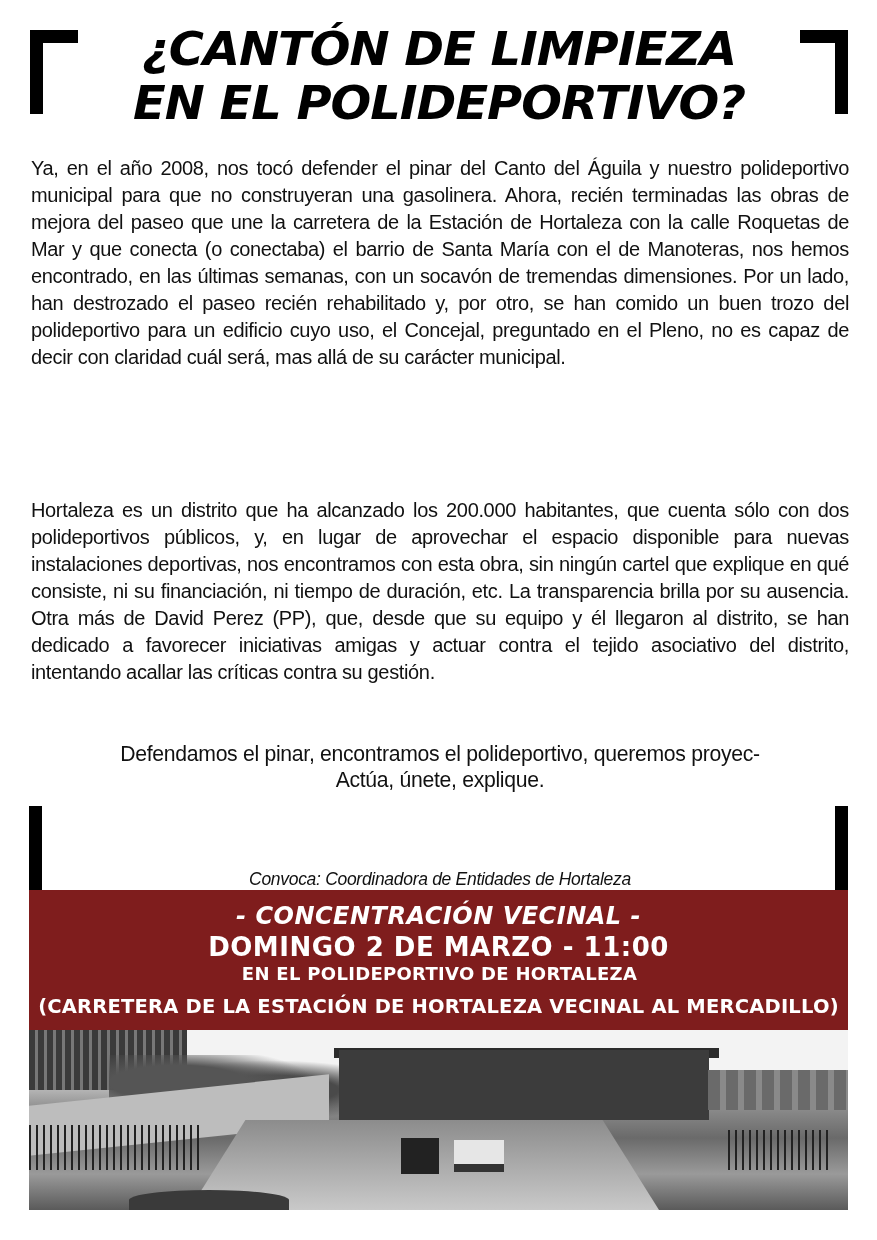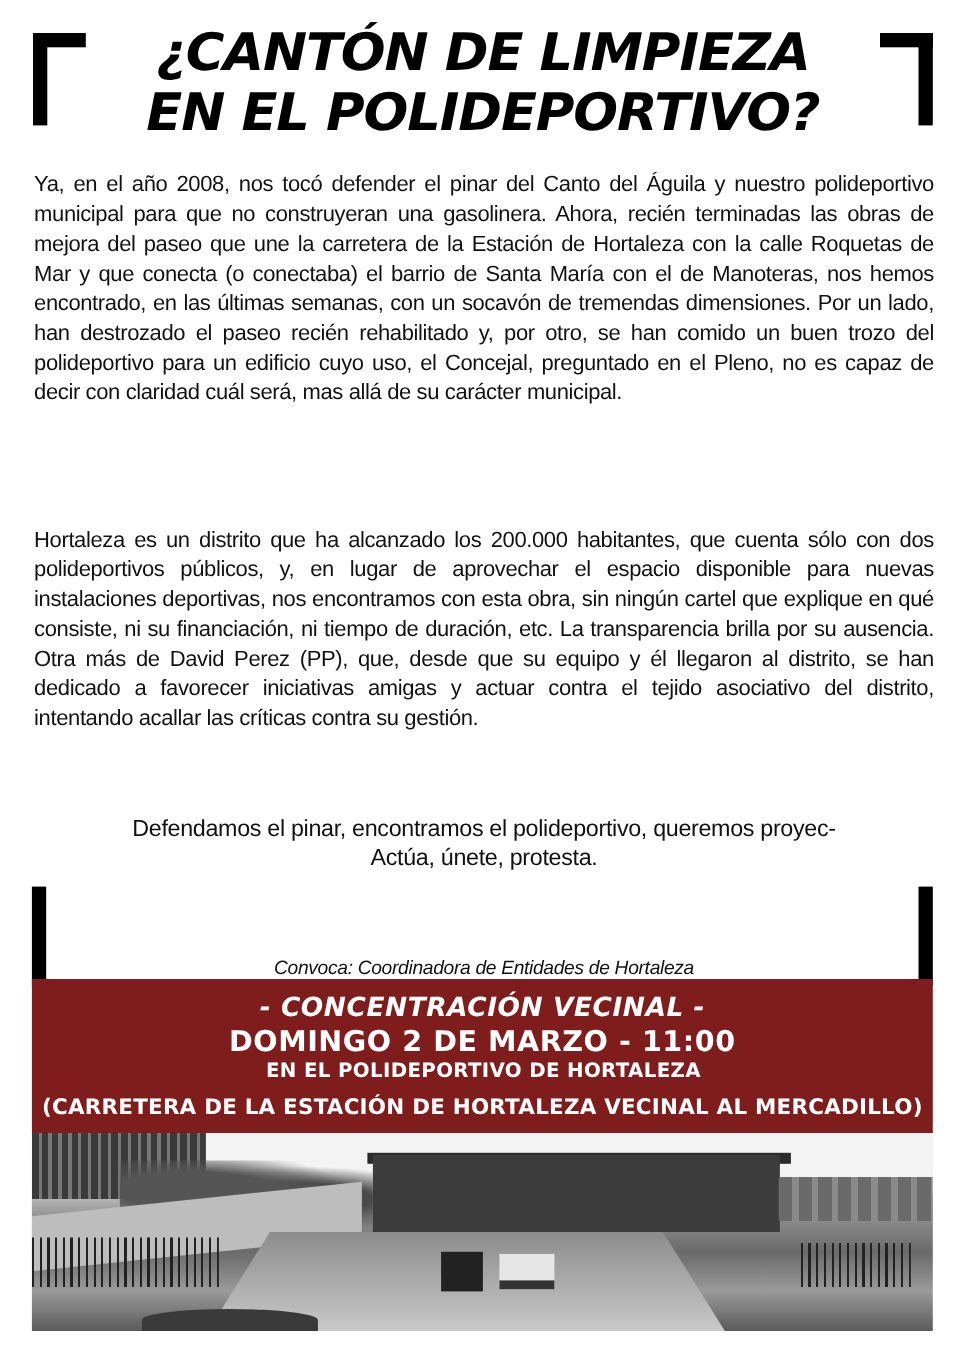--- a/index.html
+++ b/index.html
@@ -11,21 +11,21 @@
   #br-left{left:30px;} #br-left .h{left:0;} #br-left .v{left:0;}
   #br-right{left:800px;} #br-right .h{left:0;} #br-right .v{right:0;}
   .title{position:absolute;left:86px;width:706px;top:22px;text-align:center;
          font-family:"DejaVu Sans",sans-serif;font-weight:900;font-style:italic;
          font-size:47px;line-height:54px;letter-spacing:-1px;color:#000;
          transform:scaleX(1.02);}
   .title span{display:block;}
   .body{position:absolute;left:31px;width:818px;font-size:20px;line-height:27px;
         text-align:justify;letter-spacing:-0.35px;transform-origin:left top;}
   #p1{top:155px;}
-  #p2{top:478px;}
+  #p2{top:497px;}
   .call{position:absolute;left:31px;width:818px;top:741px;text-align:center;
         font-size:21.2px;line-height:26px;letter-spacing:-0.3px;}
   .call span{display:block;}
   .convoca{position:absolute;left:31px;width:818px;top:845px;text-align:center;
            font-size:17.5px;font-style:italic;letter-spacing:-0.3px;margin-top:24px;}
   .frame-left{position:absolute;left:29px;top:806px;width:13px;height:90px;background:#000;}
   .frame-right{position:absolute;left:835px;top:806px;width:13px;height:90px;background:#000;}
   .event{position:absolute;left:29px;top:890px;width:819px;height:140px;background:#7f1d1d;
          color:#fff;text-align:center;font-family:"DejaVu Sans",sans-serif;font-weight:bold;}
   .event .l1{position:absolute;left:0;right:0;top:12px;font-size:24px;font-style:italic;letter-spacing:0.5px;}
@@ -75,21 +75,21 @@
   </h1>
 
   <p class="body" id="p1" style="margin:0;">Ya, en el año 2008, nos tocó defender el pinar del Canto del Águila y nuestro polideportivo municipal para que no construyeran una gasolinera. Ahora, recién terminadas las obras de mejora del paseo que une la carretera de la Estación de Hortaleza con la calle Roquetas de Mar y que conecta (o conectaba) el barrio de Santa María con el de Manoteras, nos hemos encontrado, en las últimas semanas, con un socavón de tremendas dimensiones. Por un lado, han destrozado el paseo recién rehabilitado y, por otro, se han comido un buen trozo del polideportivo para un edificio cuyo uso, el Concejal, preguntado en el Pleno, no es capaz de decir con claridad cuál será, mas allá de su carácter municipal.</p>
   <p class="body" id="p2" style="margin:0;">Hortaleza es un distrito que ha alcanzado los 200.000 habitantes, que cuenta sólo con dos polideportivos públicos, y, en lugar de aprovechar el espacio disponible para nuevas instalaciones deportivas, nos encontramos con esta obra, sin ningún cartel que explique en qué consiste, ni su financiación, ni tiempo de duración, etc. La transparencia brilla por su ausencia. Otra más de David Perez (PP), que, desde que su equipo y él llegaron al distrito, se han dedicado a favorecer iniciativas amigas y actuar contra el tejido asociativo del distrito, intentando acallar las críticas contra su gestión.</p>
 
   <div class="frame-left"></div>
   <div class="frame-right"></div>
 
   <div class="call">
     <span>Defendamos el pinar, encontramos el polideportivo, queremos proyec-</span>
-    <span>Actúa, únete, protesta.</span>
+    <span>Actúa, únete, explique.</span>
   </div>
 
   <div class="convoca">Convoca: Coordinadora de Entidades de Hortaleza</div>
 
   <div class="event">
     <div class="l1">- CONCENTRACIÓN VECINAL -</div>
     <div class="l2">DOMINGO 2 DE MARZO - 11:00</div>
     <div class="l3">EN EL POLIDEPORTIVO DE HORTALEZA</div>
     <div class="l4">(CARRETERA DE LA ESTACIÓN DE  HORTALEZA VECINAL AL MERCADILLO)</div>
   </div>

